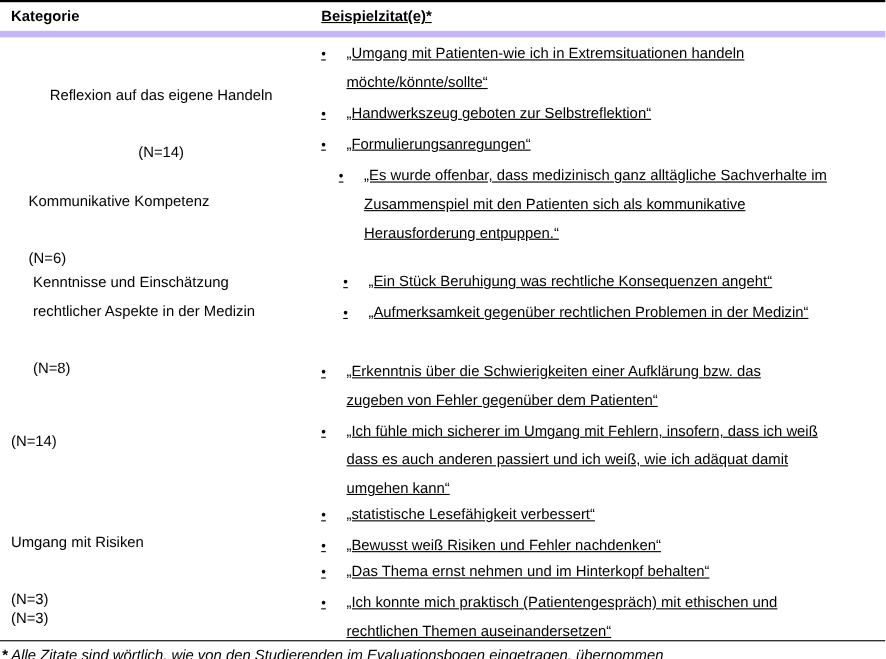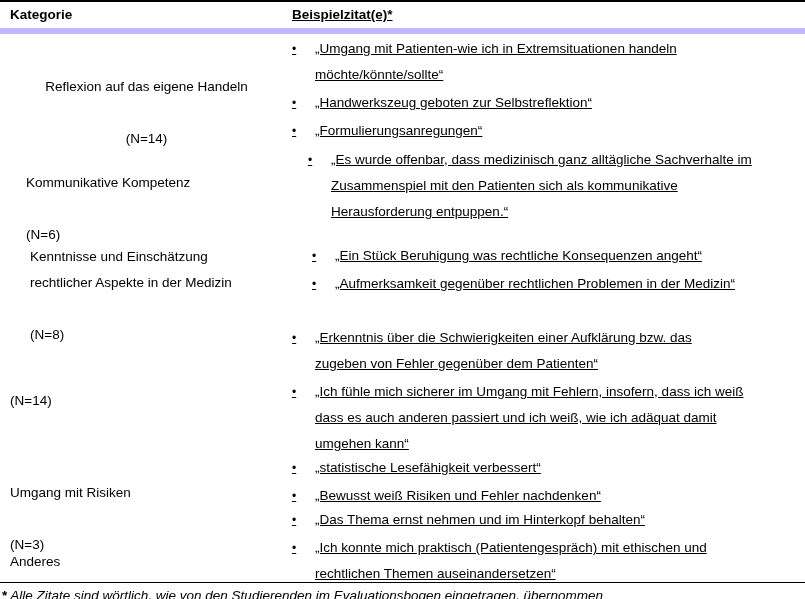--- a/index.html
+++ b/index.html
@@ -176,21 +176,20 @@
       </div>
       <div class="quote-item">
         <span class="dot">•</span>
         <span class="qt">„Bewusst weiß Risiken und Fehler nachdenken“</span>
       </div>
     </div>
   </div>
 
   <div class="row r6">
     <div class="cat">
-      <div>Anderes</div>
       <div class="count">(N=3)</div>
     </div>
     <div class="q">
       <div class="quote-item">
         <span class="dot">•</span>
         <span class="qt">„Das Thema ernst nehmen und im Hinterkopf behalten“</span>
       </div>
       <div class="quote-item">
         <span class="dot">•</span>
         <span class="qt">„Ich konnte mich praktisch (Patientengespräch) mit ethischen und

